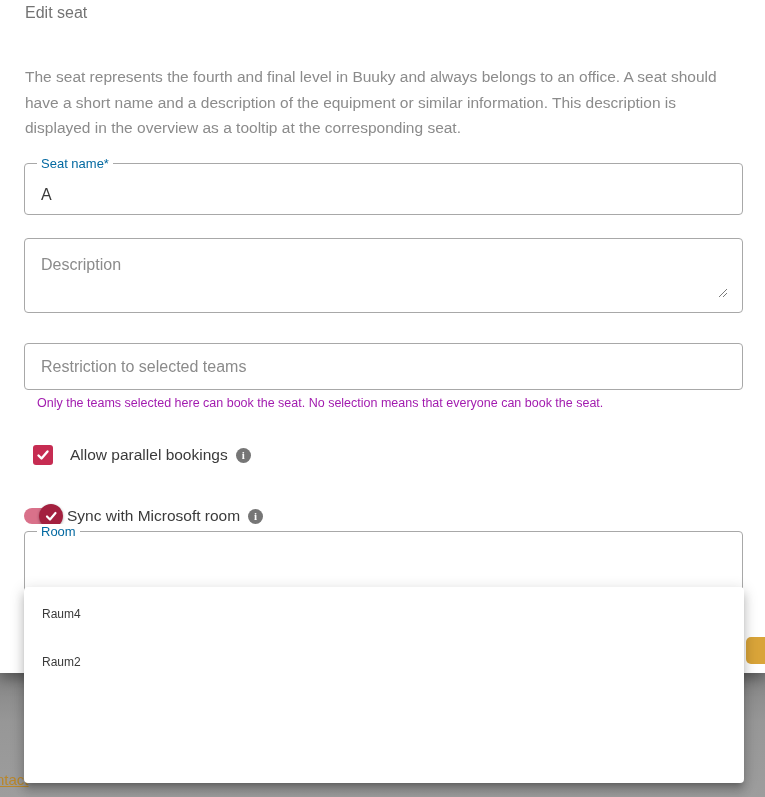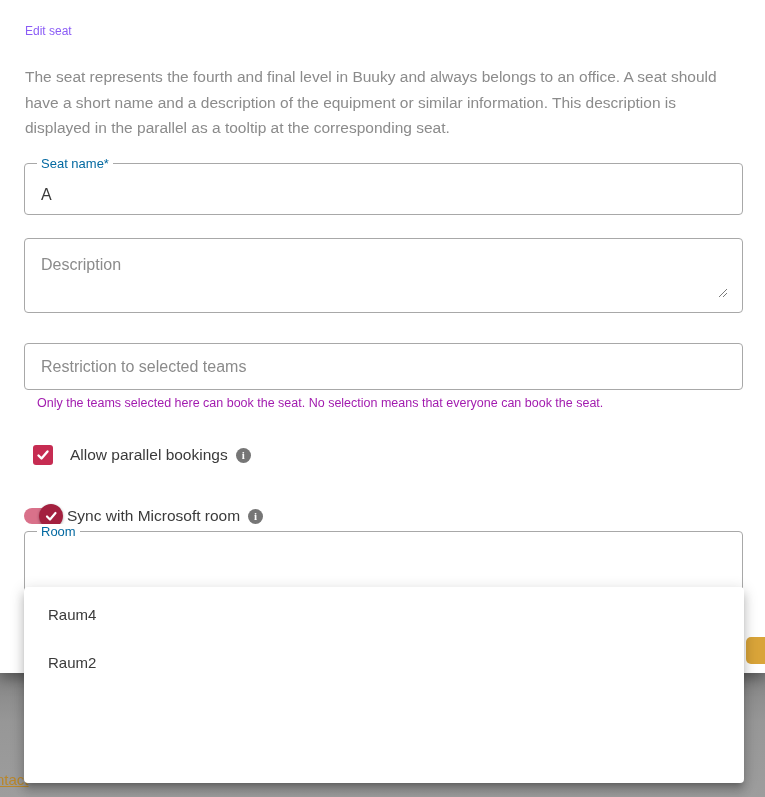--- a/index.html
+++ b/index.html
@@ -21,22 +21,22 @@
     font-size:15px; color:var(--background-link,#B9872B);
     text-decoration:underline; cursor:pointer;
   }
 
   
   .dialog {
     position:absolute; left:0; top:0; width:765px; height:673px;
     background:#fff; box-shadow:0 6px 14px rgba(0,0,0,.38);
   }
   .dialog-title {
-    position:absolute; left:25px; top:24px;
-    font-size:12px; font-weight:500; color:#8b5cf6;
+    position:absolute; left:25px; top:4px;
+    font-size:16px; font-weight:500; color:#737373;
   }
   .dialog-intro {
     position:absolute; left:25px; top:64px; width:714px;
     font-size:15.5px; line-height:25.5px; color:#8b8b8b;
   }
 
   
   .field {
     position:absolute; left:24px; width:719px;
     border:1px solid #a8a8a8; border-radius:4px; background:#fff;
@@ -115,35 +115,35 @@
   }
 
   
   .dropdown {
     position:absolute; left:24px; top:587px; width:720px; height:196px; z-index:10;
     background:#fff; border-radius:4px; padding-top:3px;
     box-shadow:0 5px 5px -3px rgba(0,0,0,.2), 0 8px 10px 1px rgba(0,0,0,.14), 0 3px 14px 2px rgba(0,0,0,.12);
     overflow:hidden;
   }
   .option {
-    height:48px; display:flex; align-items:center; padding-left:24px;
-    font-size:15px; color:#3a3a3a; cursor:pointer;
+    height:48px; display:flex; align-items:center; padding-left:18px;
+    font-size:12px; color:#3a3a3a; cursor:pointer;
   }
 </style>
 </head>
 <body>
 
 <div class="backdrop"></div>
 <a class="contact-link">ntact</a>
 
 <div class="dialog">
 
   <h1 class="dialog-title">Edit seat</h1>
 
-  <p class="dialog-intro">The seat represents the fourth and final level in Buuky and always belongs to an office. A seat should have a short name and a description of the equipment or similar information. This description is displayed in the parallel as a tooltip at the corresponding seat.</p>
+  <p class="dialog-intro">The seat represents the fourth and final level in Buuky and always belongs to an office. A seat should have a short name and a description of the equipment or similar information. This description is displayed in the overview as a tooltip at the corresponding seat.</p>
 
   <div class="field" id="seat-field">
     <span class="field-label">Seat name*</span>
     <input type="text" value="A" style="">
   </div>
 
   <div class="field" id="desc-field">
     <textarea placeholder="Description" style=""></textarea>
     <span class="resize-handle">
       <svg width="12" height="12" viewBox="0 0 12 12">

